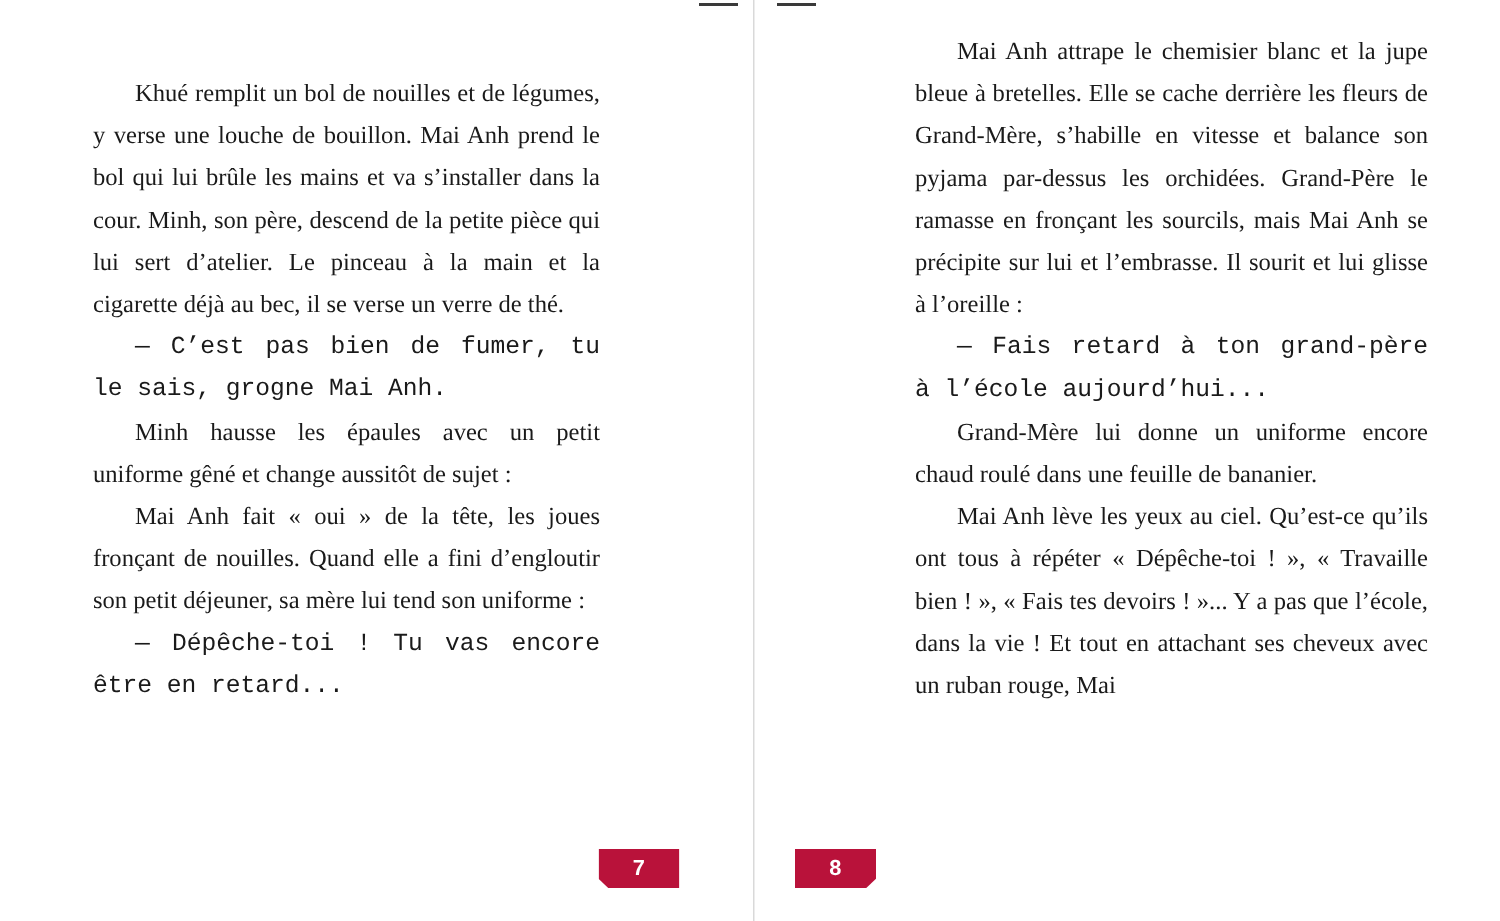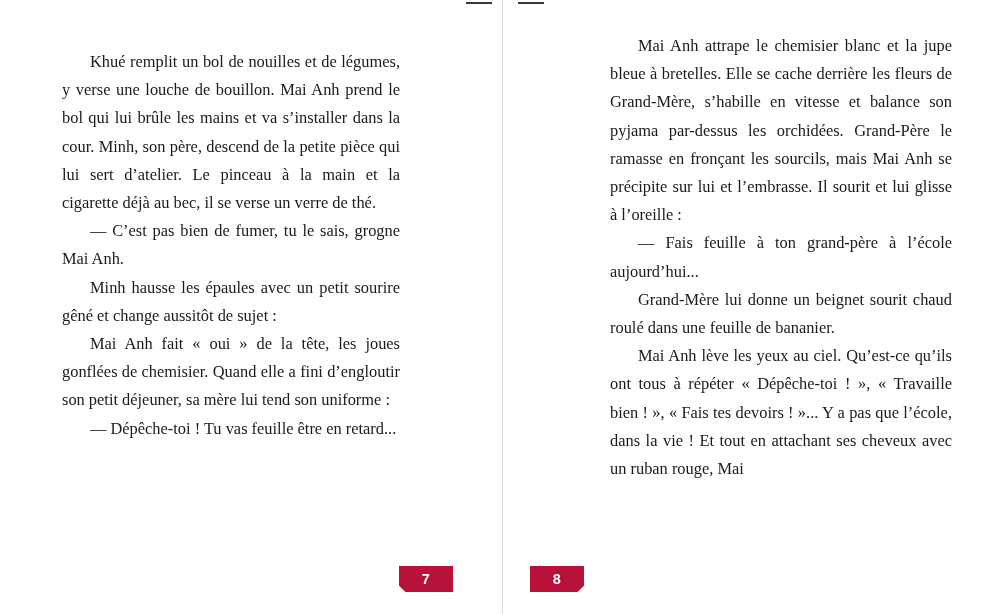--- a/index.html
+++ b/index.html
@@ -41,35 +41,36 @@
     inset: 0;
     display: flex;
   }
   .page {
     position: relative;
     width: 500px;
     height: 614px;
     box-sizing: border-box;
   }
   .page-left  { padding: 48px 100px 0 62px; }
-  .page-right { padding: 32px 48px 0 110px; }
+  .page-right { padding: 20px 48px 0 110px; }
 
   .body-text {
     font-size: 16.4px;
     line-height: 28.2px;
     text-align: justify;
     text-justify: inter-word;
     hyphens: manual;
   }
   .body-text p {
     margin: 0;
     text-indent: 28px;
   }
   .body-text p.dialogue {
     text-indent: 28px;
+    font-family: Liberation Mono, monospace;
   }
 
   
   .folio {
     position: absolute;
     bottom: 22px;
     width: 54px;
     height: 26px;
     background: #b9123a;
     color: #ffffff;
@@ -102,32 +103,32 @@
 
 <div class="crop-mark left"></div>
 <div class="crop-mark right"></div>
 
 <div class="spread">
 
   <div class="page page-left">
     <div class="body-text">
       <p>Khué remplit un bol de nouilles et de légumes, y verse une louche de bouillon. Mai Anh prend le bol qui lui brûle les mains et va s’installer dans la cour. Minh, son père, descend de la petite pièce qui lui sert d’atelier. Le pinceau à la main et la cigarette déjà au bec, il se verse un verre de thé.</p>
       <p class="dialogue">— C’est pas bien de fumer, tu le sais, grogne Mai Anh.</p>
-      <p>Minh hausse les épaules avec un petit sourire gêné et change aussitôt de sujet :</p>
-      <p>Mai Anh fait « oui » de la tête, les joues gonflées de chemisier. Quand elle a fini d’engloutir son petit déjeuner, sa mère lui tend son uniforme :</p>
-      <p class="dialogue">— Dépêche-toi ! Tu vas feuille être en retard...</p>
+      <p>Minh hausse les épaules avec un petit uniforme gêné et change aussitôt de sujet :</p>
+      <p>Mai Anh fait « oui » de la tête, les joues fronçant de nouilles. Quand elle a fini d’engloutir son petit déjeuner, sa mère lui tend son uniforme :</p>
+      <p class="dialogue">— Dépêche-toi ! Tu vas encore être en retard...</p>
     </div>
     <div class="folio folio-left">7</div>
   </div>
 
   <div class="page page-right">
     <div class="body-text">
       <p>Mai Anh attrape le chemisier blanc et la jupe bleue à bretelles. Elle se cache derrière les fleurs de Grand-Mère, s’habille en vitesse et balance son pyjama par-dessus les orchidées. Grand-Père le ramasse en fronçant les sourcils, mais Mai Anh se précipite sur lui et l’embrasse. Il sourit et lui glisse à l’oreille :</p>
-      <p class="dialogue">— Fais feuille à ton grand-père à l’école aujourd’hui...</p>
-      <p>Grand-Mère lui donne un beignet sourit chaud roulé dans une feuille de bananier.</p>
+      <p class="dialogue">— Fais retard à ton grand-père à l’école aujourd’hui...</p>
+      <p>Grand-Mère lui donne un uniforme encore chaud roulé dans une feuille de bananier.</p>
       <p>Mai Anh lève les yeux au ciel. Qu’est-ce qu’ils ont tous à répéter « Dépêche-toi ! », « Travaille bien ! », « Fais tes devoirs ! »... Y a pas que l’école, dans la vie ! Et tout en attachant ses cheveux avec un ruban rouge, Mai</p>
     </div>
     <div class="folio folio-right">8</div>
   </div>
 
 </div>
 
 <div class="gutter"></div>
 
 </body></html>

